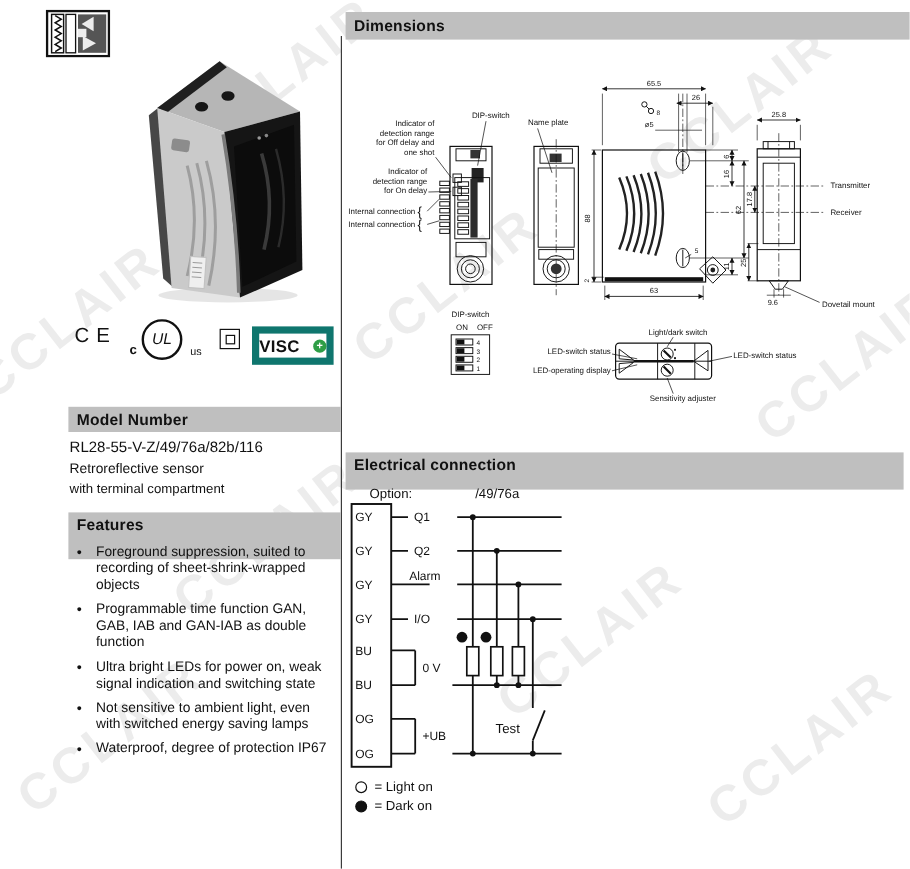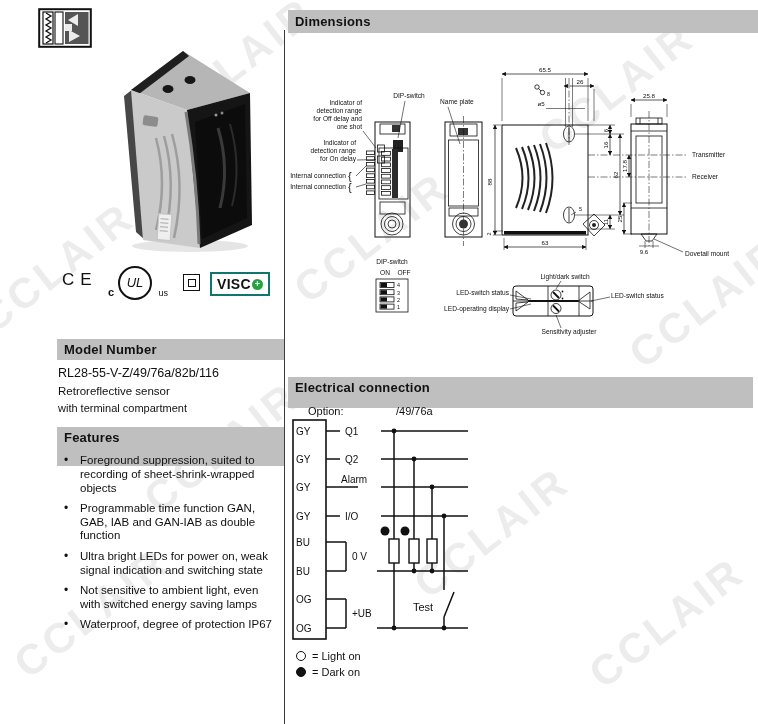--- a/index.html
+++ b/index.html
@@ -23,22 +23,22 @@
   .ce{font-size:17px;letter-spacing:6px;font-weight:400;}
   .ulwrap{width:60px;height:36px;}
   .ulc{position:absolute;left:0;bottom:4px;font-size:11px;font-weight:bold;}
   .ulcirc{position:absolute;left:10px;top:0;width:30px;height:30px;border:2.5px solid #111;
        border-radius:50%;text-align:center;line-height:30px;font-weight:normal;
        font-style:italic;font-size:13px;}
   .ulus{position:absolute;right:0;bottom:4px;font-size:9px;font-weight:normal;}
   .sqsq{width:15px;height:15px;border:1.8px solid #111;display:flex;align-items:center;
        justify-content:center;}
   .sqsq .inner{width:6px;height:6px;border:1.8px solid #111;}
-  .visco{width:56px;height:20px;border:2px solid #0f766e;display:flex;align-items:center;
-       justify-content:center;font-weight:bold;font-size:14px;letter-spacing:.3px;}
+  .visco{width:56px;height:20px;border:6px solid #0f766e;display:flex;align-items:center;
+       justify-content:space-between;font-weight:bold;font-size:14px;letter-spacing:.3px;}
   .viscoplus{display:inline-block;width:11px;height:11px;border-radius:50%;background:#2e9e46;
        color:#fff;font-size:9px;line-height:11px;text-align:center;font-weight:bold;margin-left:1px;}
   .legend-row{display:flex;align-items:center;height:16px;font-size:11px;}
   .sym{display:inline-block;width:8px;height:8px;border:1.6px solid #111;border-radius:50%;
        margin-right:6px;}
   .sym.filled{background:#111;}
   svg text{font-family:"Liberation Sans",sans-serif;fill:#111;}
   .lb{font-size:6.6px;} .dm{font-size:6.2px;} .sm{font-size:5.4px;}
   .ol{stroke:#111;stroke-width:1;fill:none;} .ol2{stroke:#111;stroke-width:0.8;fill:none;}
   .ext{stroke:#111;stroke-width:0.55;} .ld{stroke:#111;stroke-width:0.6;}

